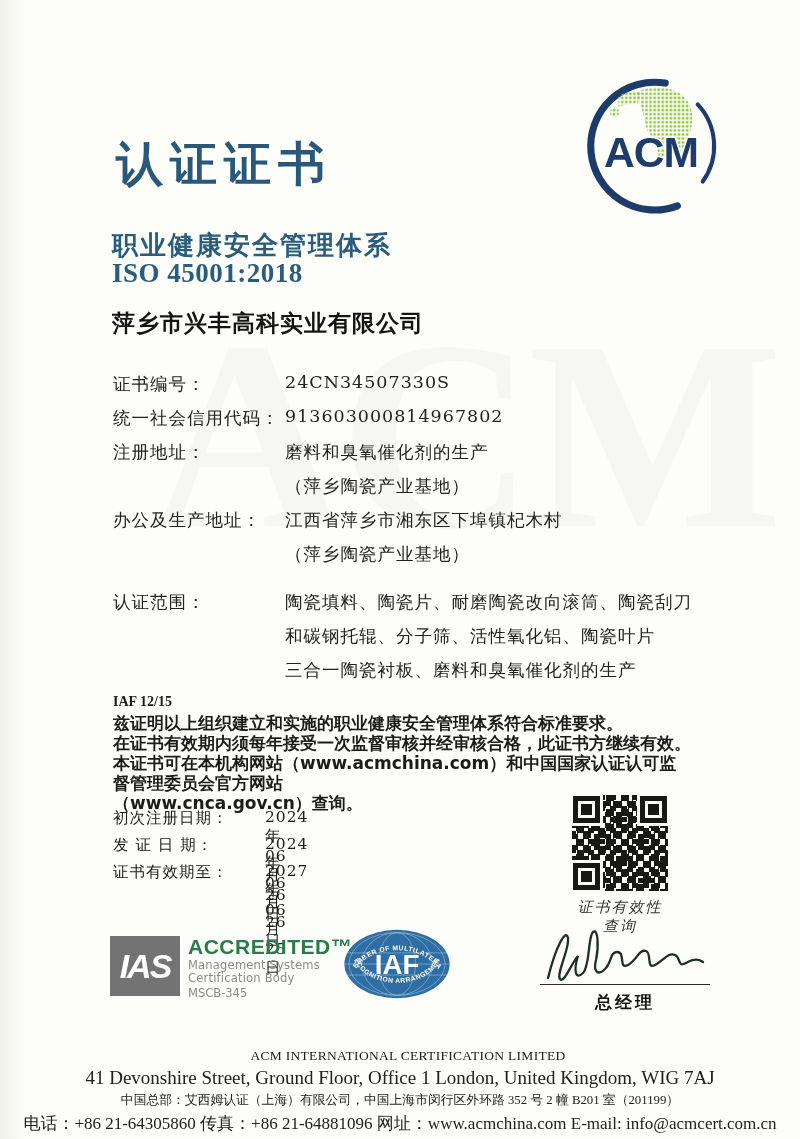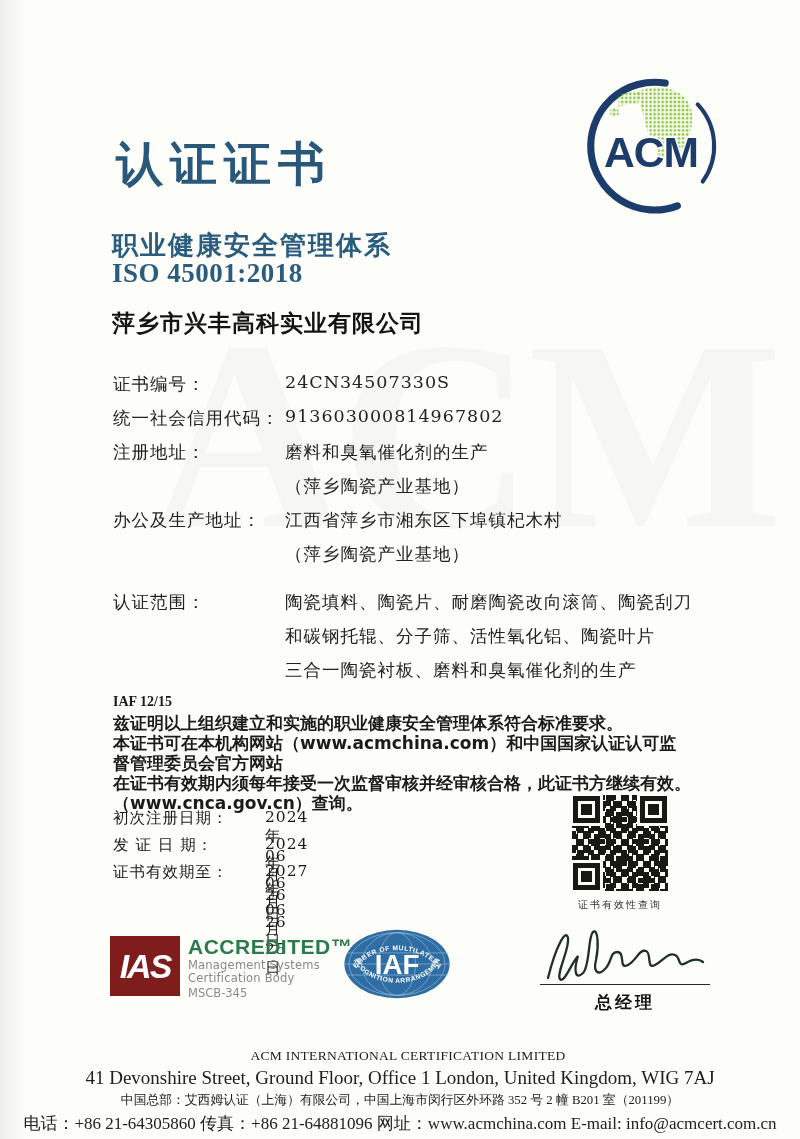--- a/index.html
+++ b/index.html
@@ -80,25 +80,25 @@
       repeating-conic-gradient(#191913 0 25%,transparent 0 50%) 0px 0px/11px 11px,
       repeating-conic-gradient(#191913 0 25%,transparent 0 50%) 4px 6px/15px 15px,
       #fbfbf7;
   }
   .finder{
     position:absolute;width:17px;height:17px;border:5px solid #191913;background:#fbfbf7;
     box-shadow:0 0 0 3px #fbfbf7;
   }
   .finder::after{content:"";position:absolute;left:3px;top:3px;width:11px;height:11px;background:#191913;}
   .finder.tl{left:1px;top:1px;} .finder.tr{right:1px;top:1px;} .finder.bl{left:1px;bottom:1px;}
-  .qr-caption{margin-top:7px;font-size:10px;color:#33332f;letter-spacing:2px;}
+  .qr-caption{margin-top:7px;font-size:15px;color:#33332f;letter-spacing:2px;font-style:italic;}
   
   .ias{position:absolute;left:110px;top:936px;display:flex;align-items:flex-start;}
   .ias-box{
-    width:70px;height:60px;background:#7f1d1d;color:#fff;
+    width:70px;height:60px;background:#737373;color:#fff;
     display:flex;align-items:center;justify-content:center;
     font-family:"Liberation Sans","DejaVu Sans",sans-serif;
     font-size:34px;font-weight:bold;letter-spacing:-2px;font-style:italic;
   }
   .ias-text{margin-left:8px;line-height:1;}
   .ias-accredited{
     font-family:"Liberation Sans","DejaVu Sans",sans-serif;
     font-size:21px;font-weight:bold;color:#2b7a4d;letter-spacing:0.5px;
   }
   .ias-sub{font-size:11.5px;color:#8a8a86;margin-top:3px;letter-spacing:0.2px;}
@@ -168,22 +168,22 @@
   <div class="field-value" style="top:542px">（萍乡陶瓷产业基地）</div>
 
   <div class="field-label" style="top:590px">认证范围：</div>
   <div class="field-value" style="top:590px">陶瓷填料、陶瓷片、耐磨陶瓷改向滚筒、陶瓷刮刀</div>
   <div class="field-value" style="top:624px">和碳钢托辊、分子筛、活性氧化铝、陶瓷叶片</div>
   <div class="field-value" style="top:658px">三合一陶瓷衬板、磨料和臭氧催化剂的生产</div>
 
   <div class="iaf-code">IAF 12/15</div>
   <div class="notice">
     <div>兹证明以上组织建立和实施的职业健康安全管理体系符合标准要求。</div>
+    <div>在证书有效期内须每年接受一次监督审核并经审核合格，此证书方继续有效。</div>
     <div>本证书可在本机构网站（www.acmchina.com）和中国国家认证认可监督管理委员会官方网站</div>
-    <div>在证书有效期内须每年接受一次监督审核并经审核合格，此证书方继续有效。</div>
     <div>（www.cnca.gov.cn）查询。</div>
   </div>
 
   <div class="dates">
     <div class="date-row">
       <span class="dl">初次注册日期：</span>
       <span class="dv">2024 年 06 月 26 日</span>
     </div>
     <div class="date-row">
       <span class="dl">发 证 日 期：</span>

